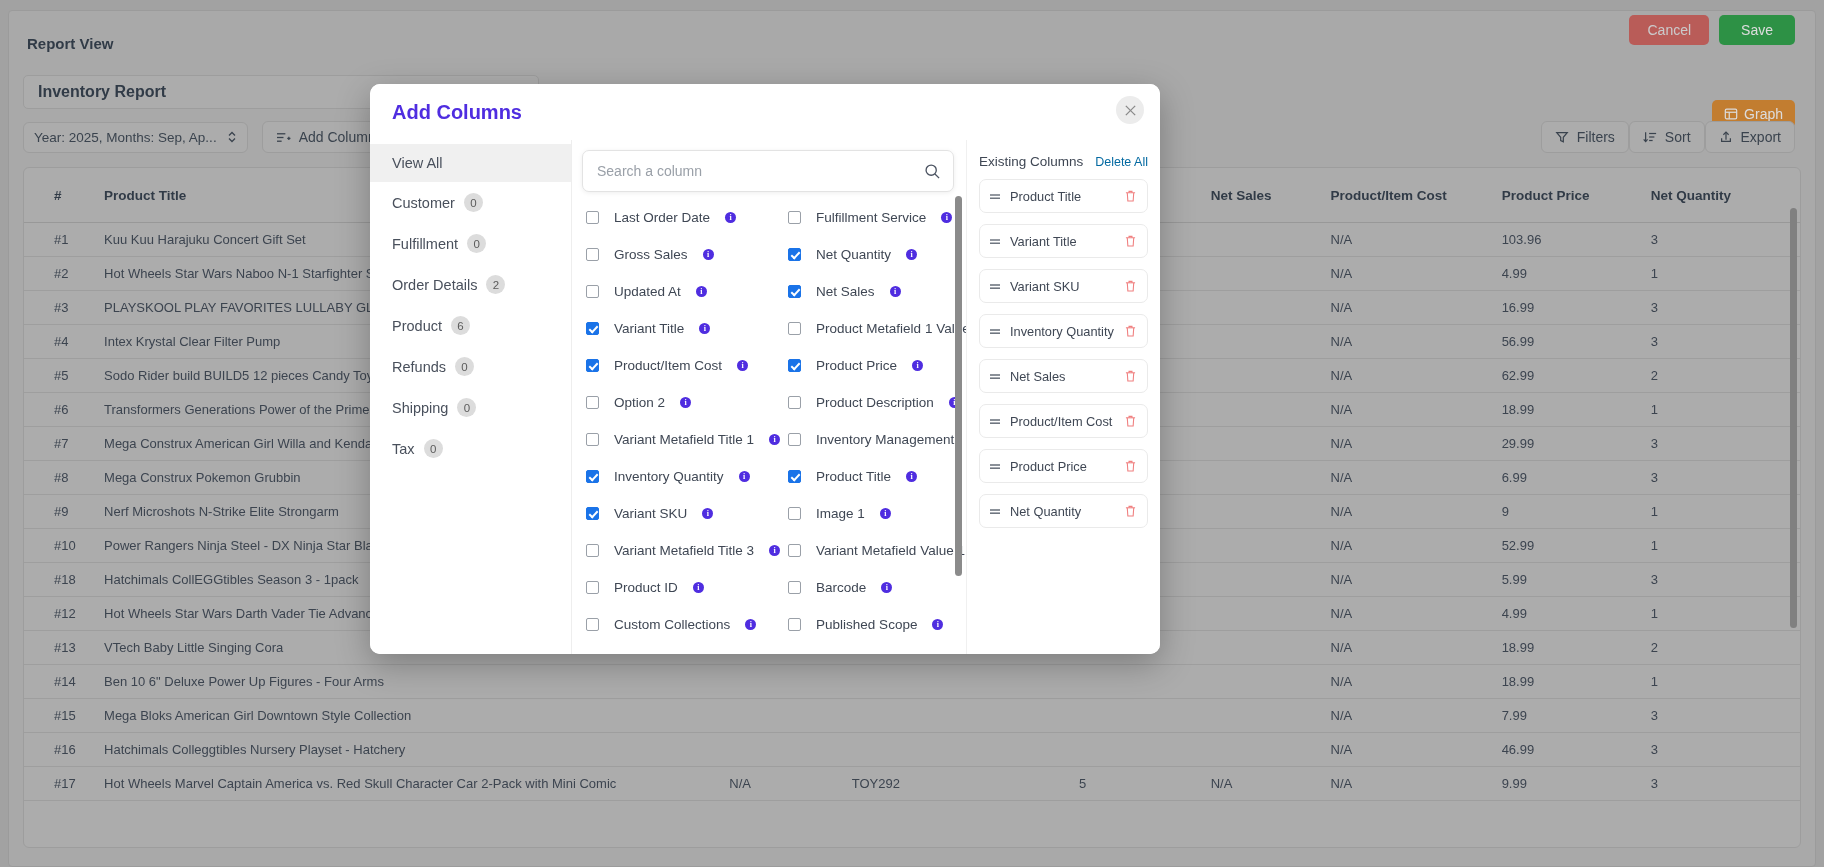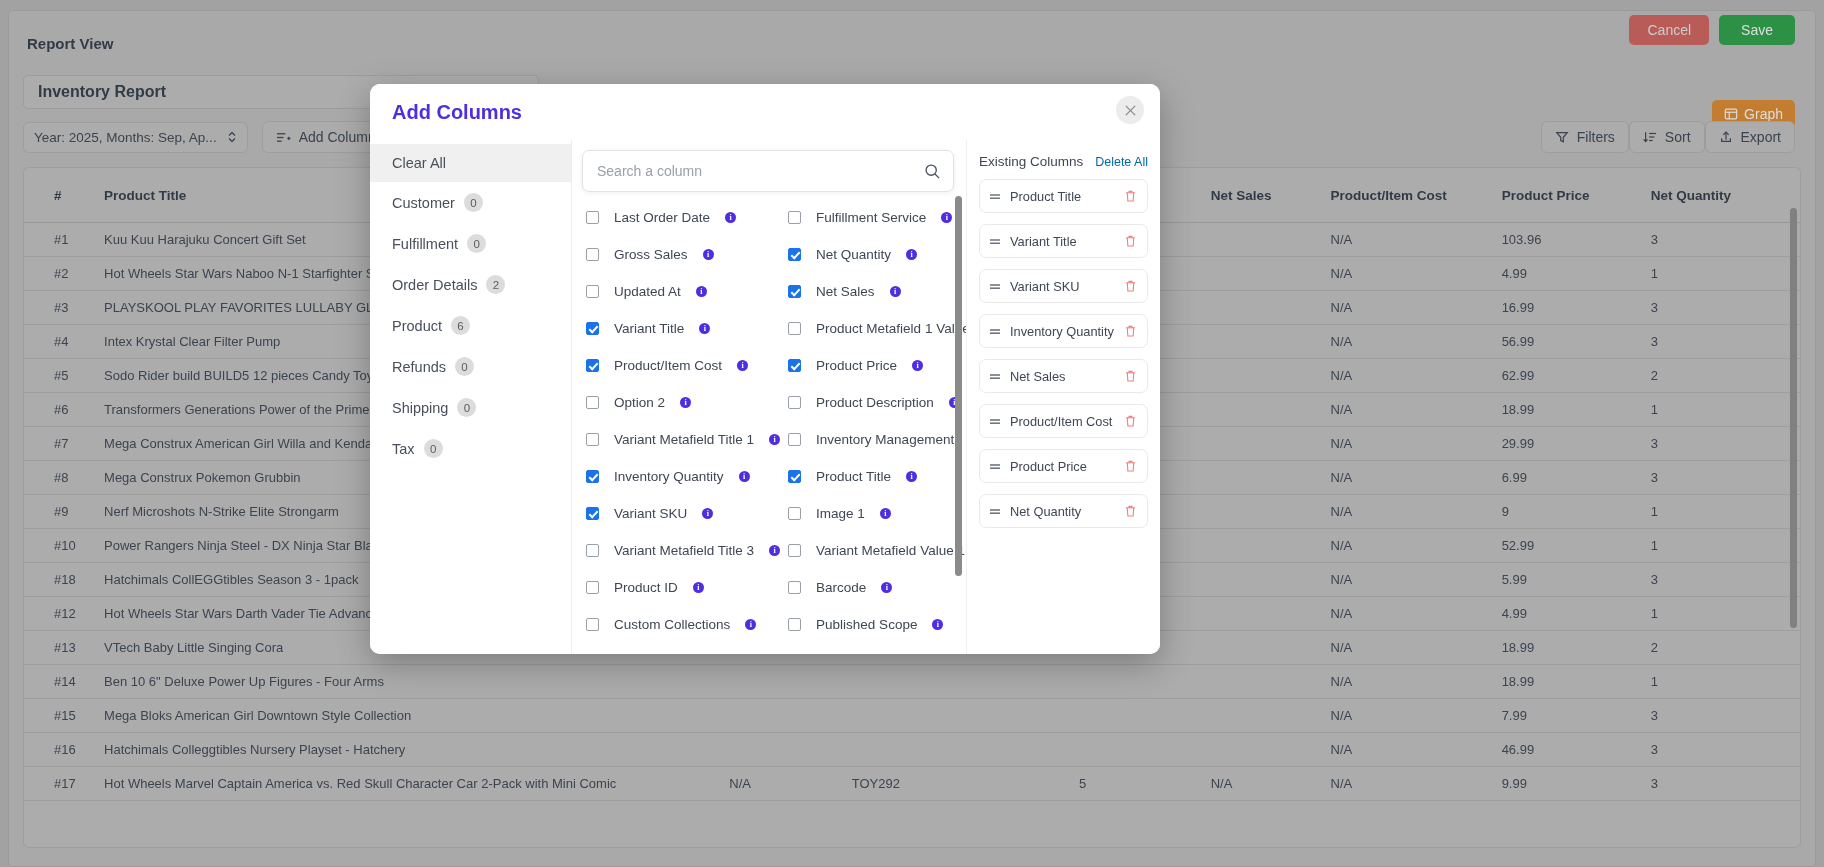--- a/index.html
+++ b/index.html
@@ -517,21 +517,21 @@
           <line x1="2" y1="2" x2="12" y2="12"></line>
             <line x1="12" y1="2" x2="2" y2="12"></line>
         </svg>
       </button>
     </div>
 
     <div class="modal-body">
 
       <div class="cat-rail" id="cat-rail">
           <div class="cat-item active">
-            <span>Clear All</span>
+            <span>View All</span>
           </div>
           <div class="cat-item">
             <span>Customer</span>
             <span class="cat-count">0</span>
           </div>
           <div class="cat-item">
             <span>Fulfillment</span>
             <span class="cat-count">0</span>
           </div>
           <div class="cat-item">

